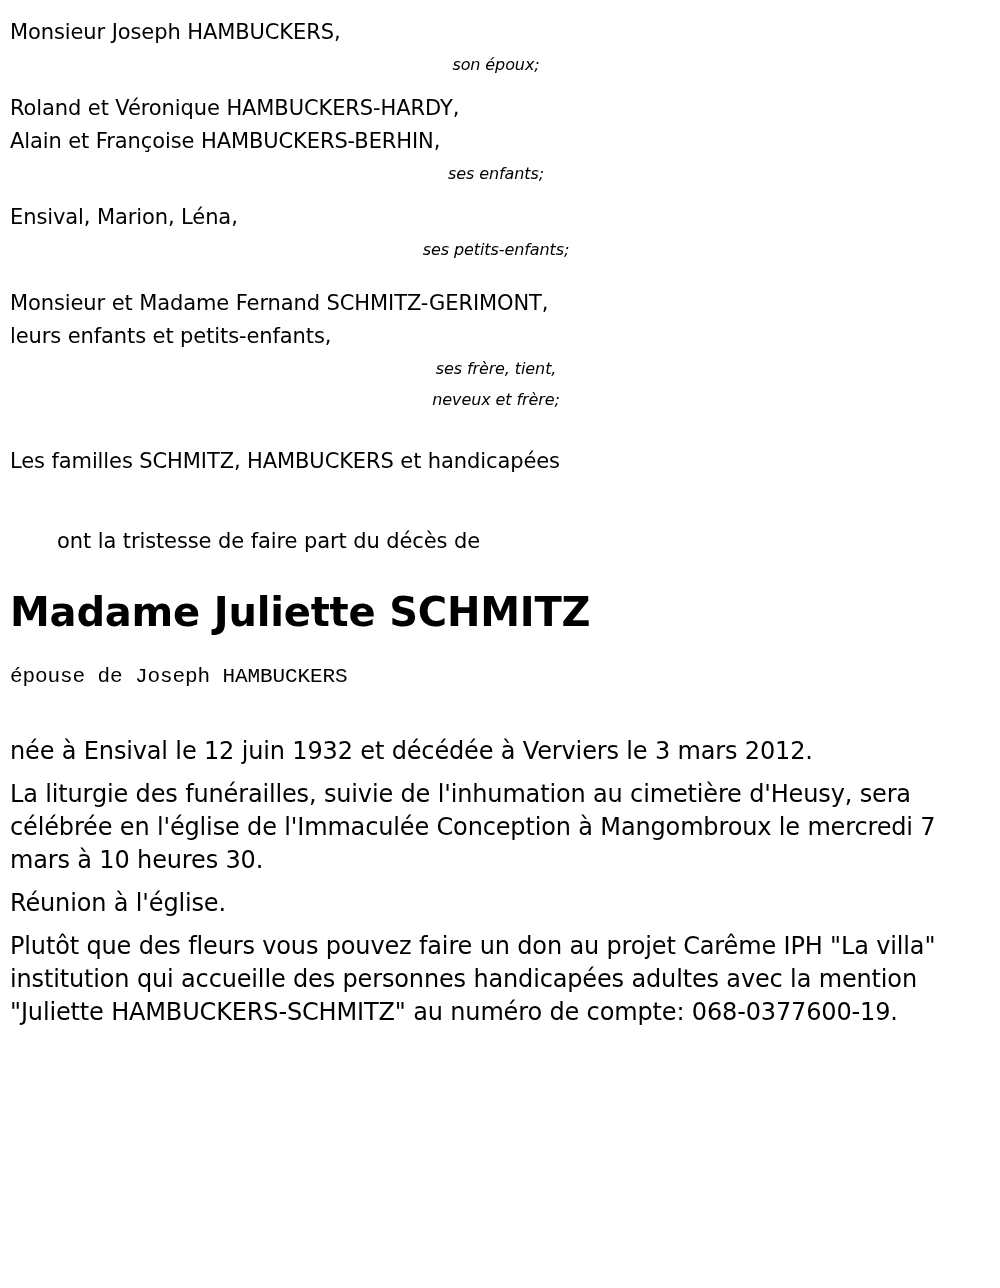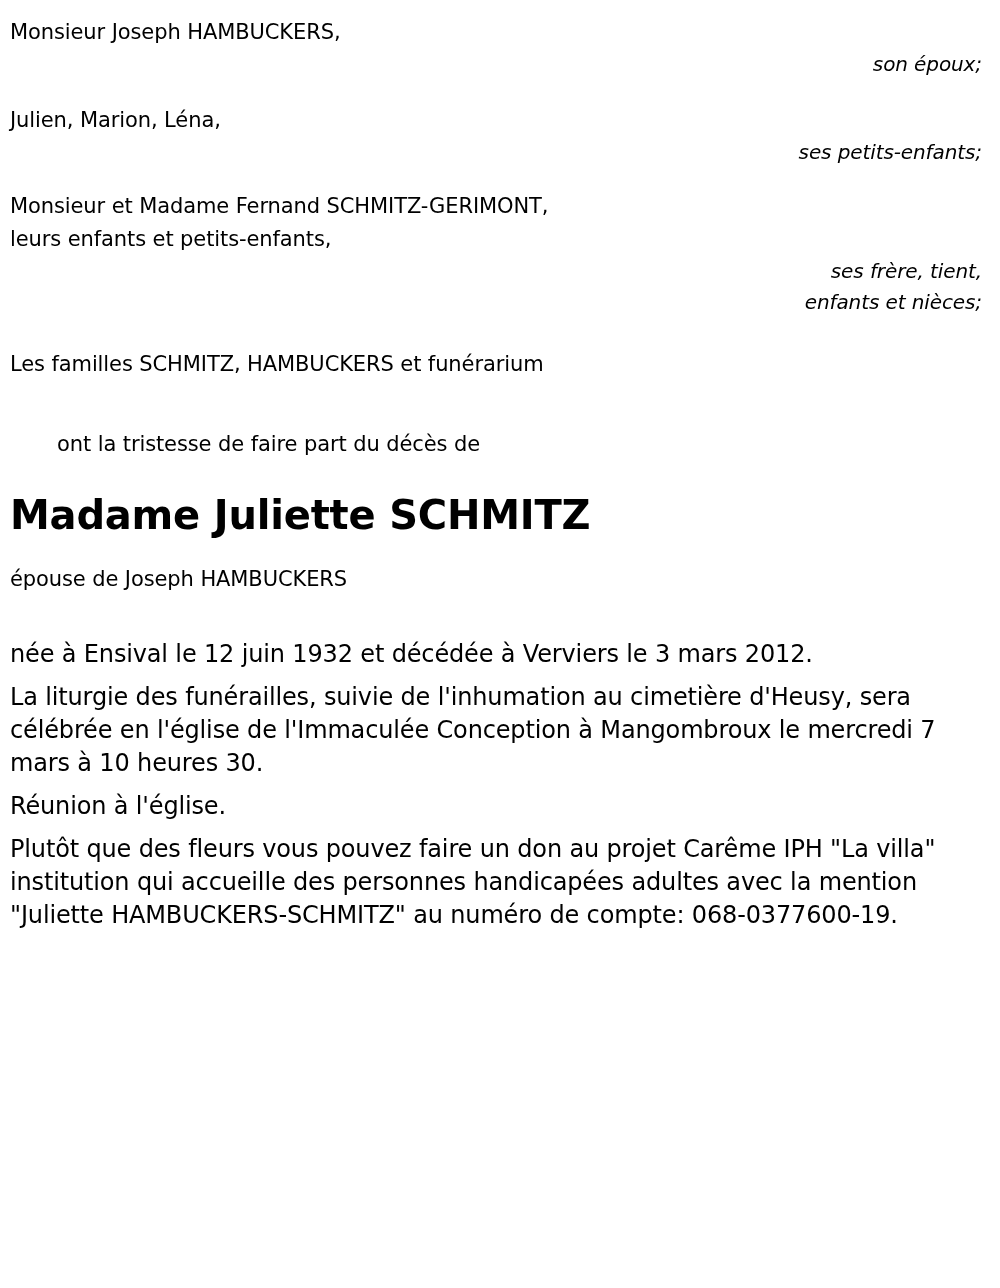--- a/index.html
+++ b/index.html
@@ -33,23 +33,23 @@
   }
   .names {
     font-size: 21px;
     line-height: 33px;
     letter-spacing: -0.1px;
   }
   .name-line {
     white-space: nowrap;
   }
   .relation {
-    text-align: right;
+    text-align: center;
     font-style: italic;
-    font-size: 20px;
+    font-size: 16px;
     line-height: 31px;
     padding-right: 4px;
     letter-spacing: -0.1px;
   }
   .rel-gap-sm { height: 12px; }
   .rel-gap-md { height: 22px; }
   .rel-gap-lg { height: 30px; }
 
   
   .intro {
@@ -63,20 +63,21 @@
     font-weight: bold;
     line-height: 40px;
     letter-spacing: -0.2px;
     margin-top: 34px;
   }
   .spouse-of {
     font-size: 21px;
     line-height: 33px;
     margin-top: 28px;
     letter-spacing: -0.1px;
+    font-family: Liberation Mono, monospace;
   }
   .detail {
     font-size: 24px;
     line-height: 33px;
     margin-top: 24px;
     letter-spacing: -0.15px;
   }
   .detail.tight {
     margin-top: 10px;
   }
@@ -90,44 +91,51 @@
 
     <div class="rel-group">
       <div class="names">
         <div class="name-line">Monsieur Joseph HAMBUCKERS,</div>
       </div>
       <div class="relation">son époux;</div>
     </div>
 
     <div class="rel-gap-sm"></div>
 
+    <div class="rel-group">
+      <div class="names">
+        <div class="name-line">Roland et Véronique HAMBUCKERS-HARDY,</div>
+        <div class="name-line">Alain et Françoise HAMBUCKERS-BERHIN,</div>
+      </div>
+      <div class="relation">ses enfants;</div>
+    </div>
 
     <div class="rel-gap-sm"></div>
 
     <div class="rel-group">
       <div class="names">
-        <div class="name-line">Julien, Marion, Léna,</div>
+        <div class="name-line">Ensival, Marion, Léna,</div>
       </div>
       <div class="relation">ses petits-enfants;</div>
     </div>
 
     <div class="rel-gap-md"></div>
 
     <div class="rel-group">
       <div class="names">
         <div class="name-line">Monsieur et Madame Fernand SCHMITZ-GERIMONT,</div>
         <div class="name-line">leurs enfants et petits-enfants,</div>
       </div>
       <div class="relation">ses frère, tient,</div>
-      <div class="relation">enfants et nièces;</div>
+      <div class="relation">neveux et frère;</div>
     </div>
 
     <div class="rel-gap-lg"></div>
 
-    <div class="names">Les familles SCHMITZ, HAMBUCKERS et funérarium</div>
+    <div class="names">Les familles SCHMITZ, HAMBUCKERS et handicapées</div>
 
   </div>
 
   <div class="intro" style="margin-top:47px;">ont la tristesse de faire part du décès de</div>
 
   <div class="deceased-name">Madame Juliette SCHMITZ</div>
 
   <div class="spouse-of">épouse de Joseph HAMBUCKERS</div>
 
   <div class="detail" style="margin-top:42px;">née à Ensival le 12 juin 1932 et décédée à Verviers le 3 mars 2012.</div>

